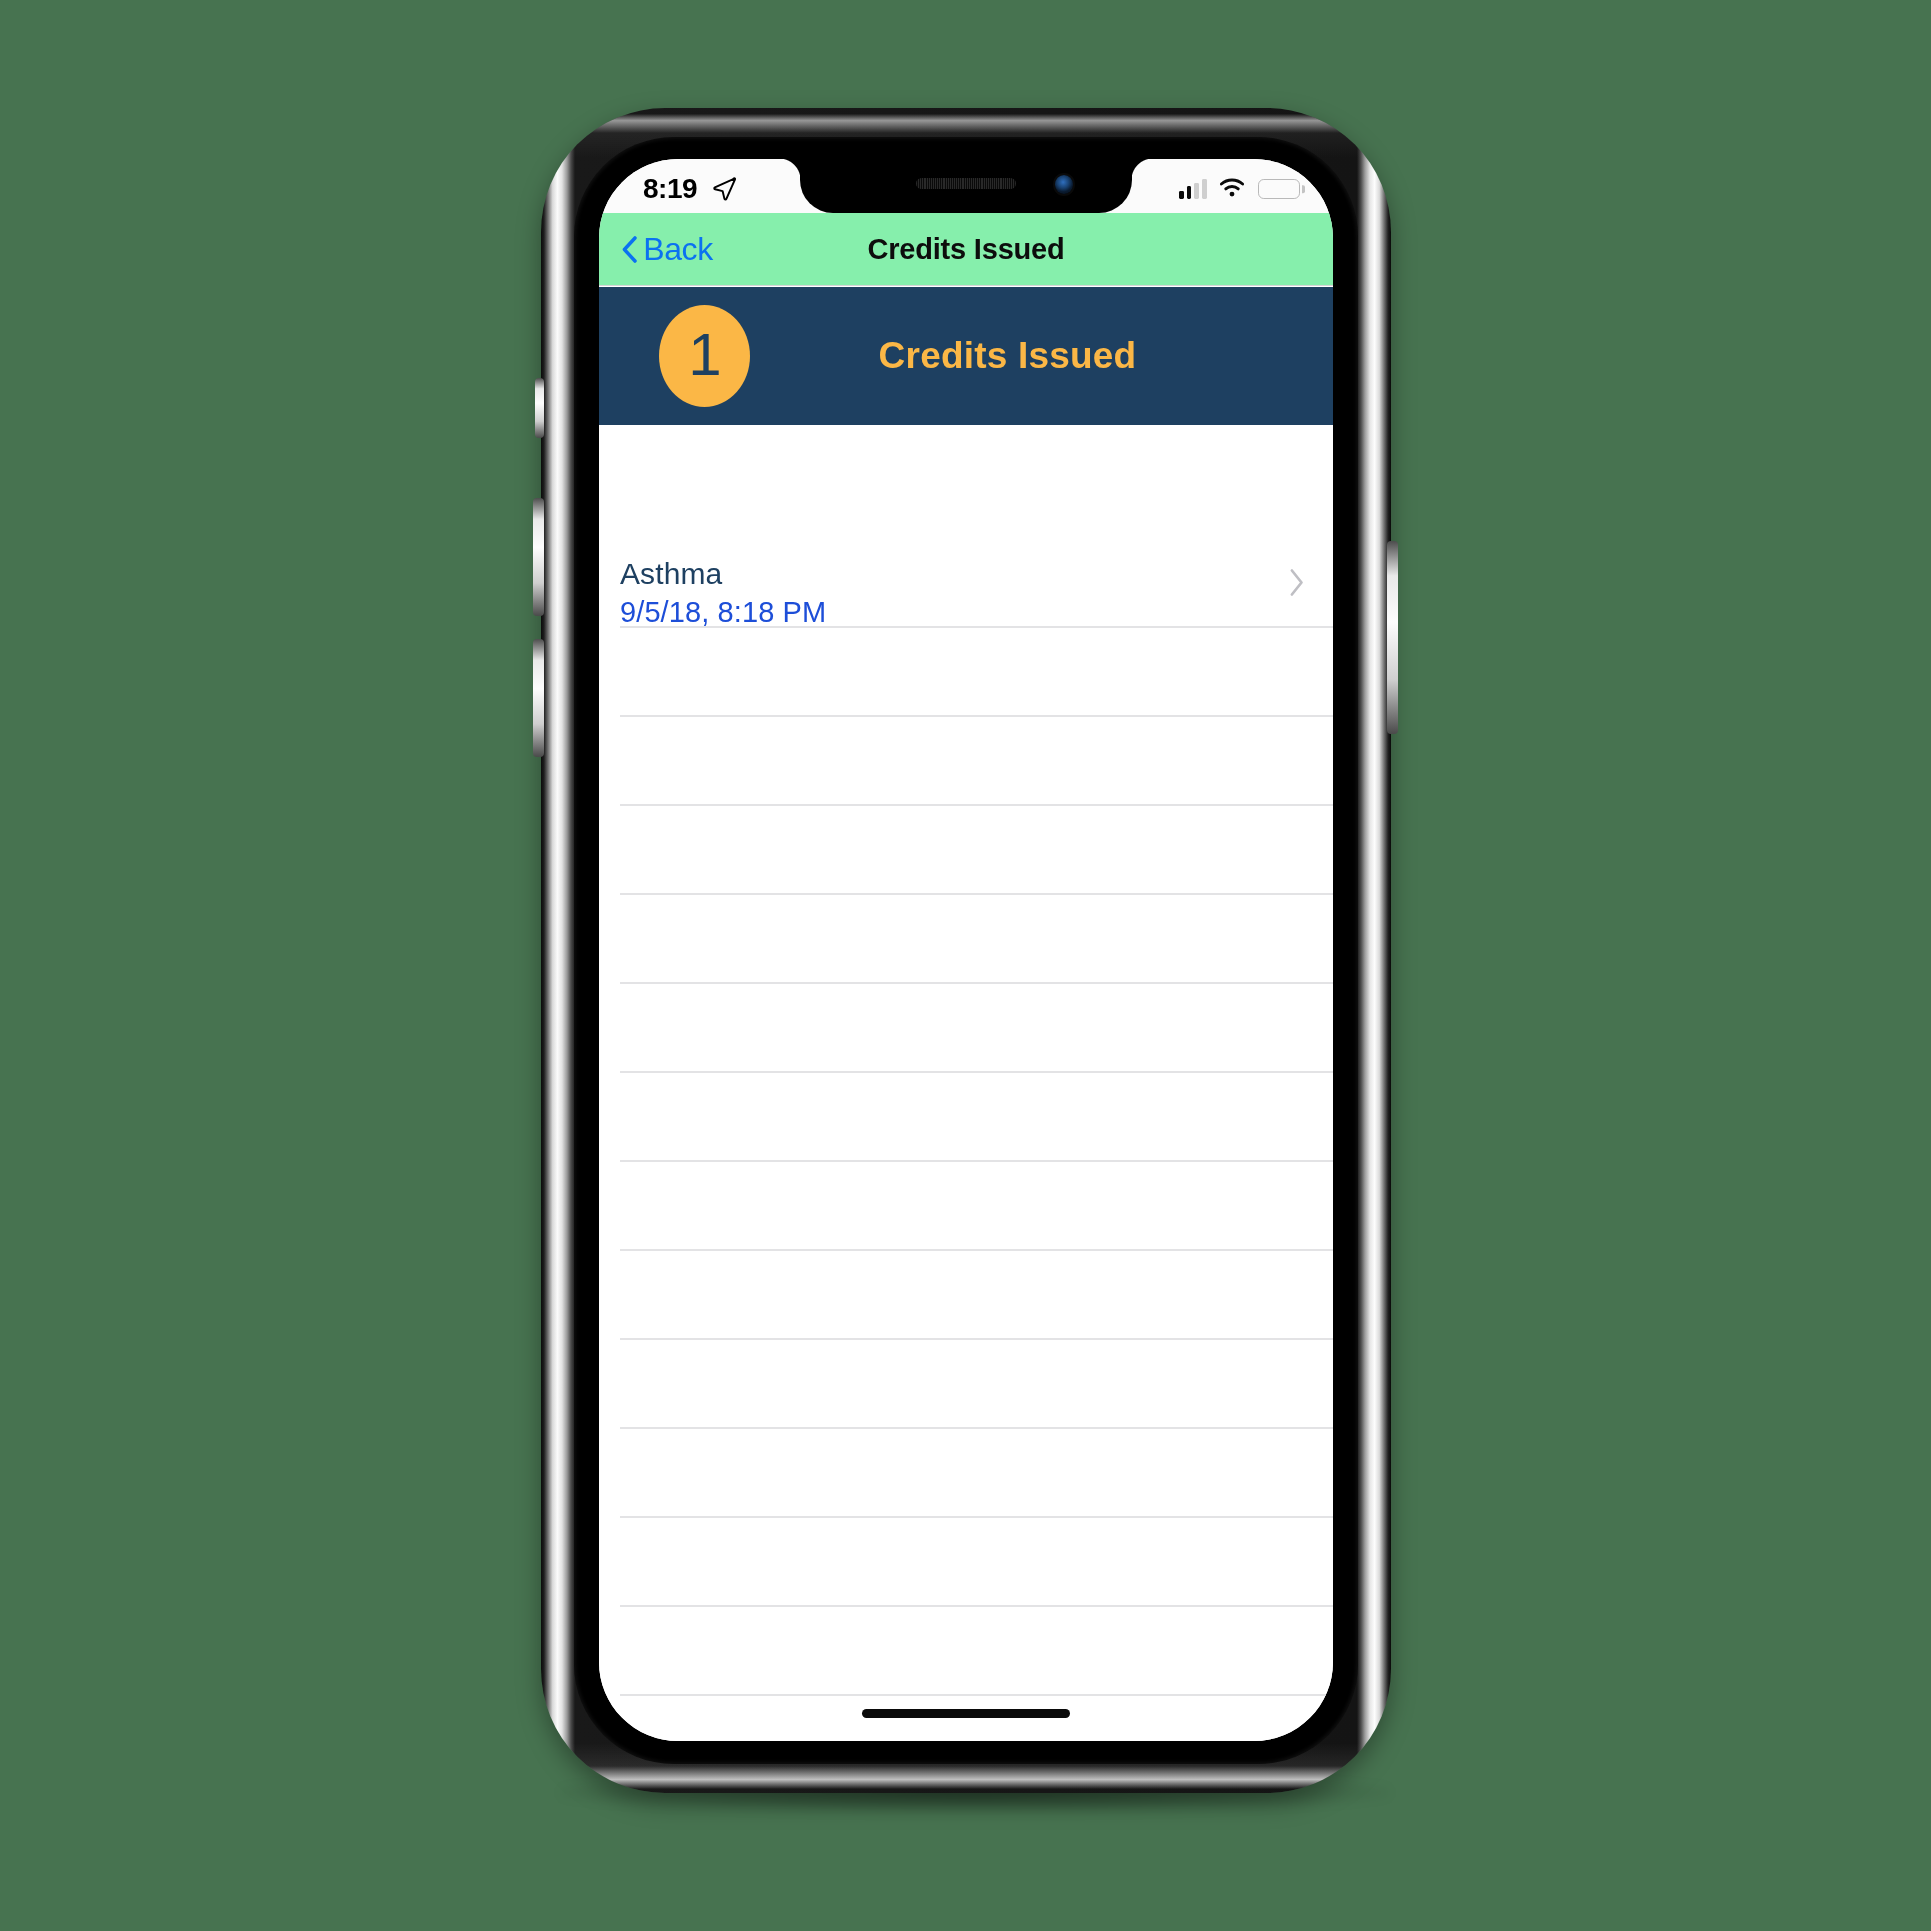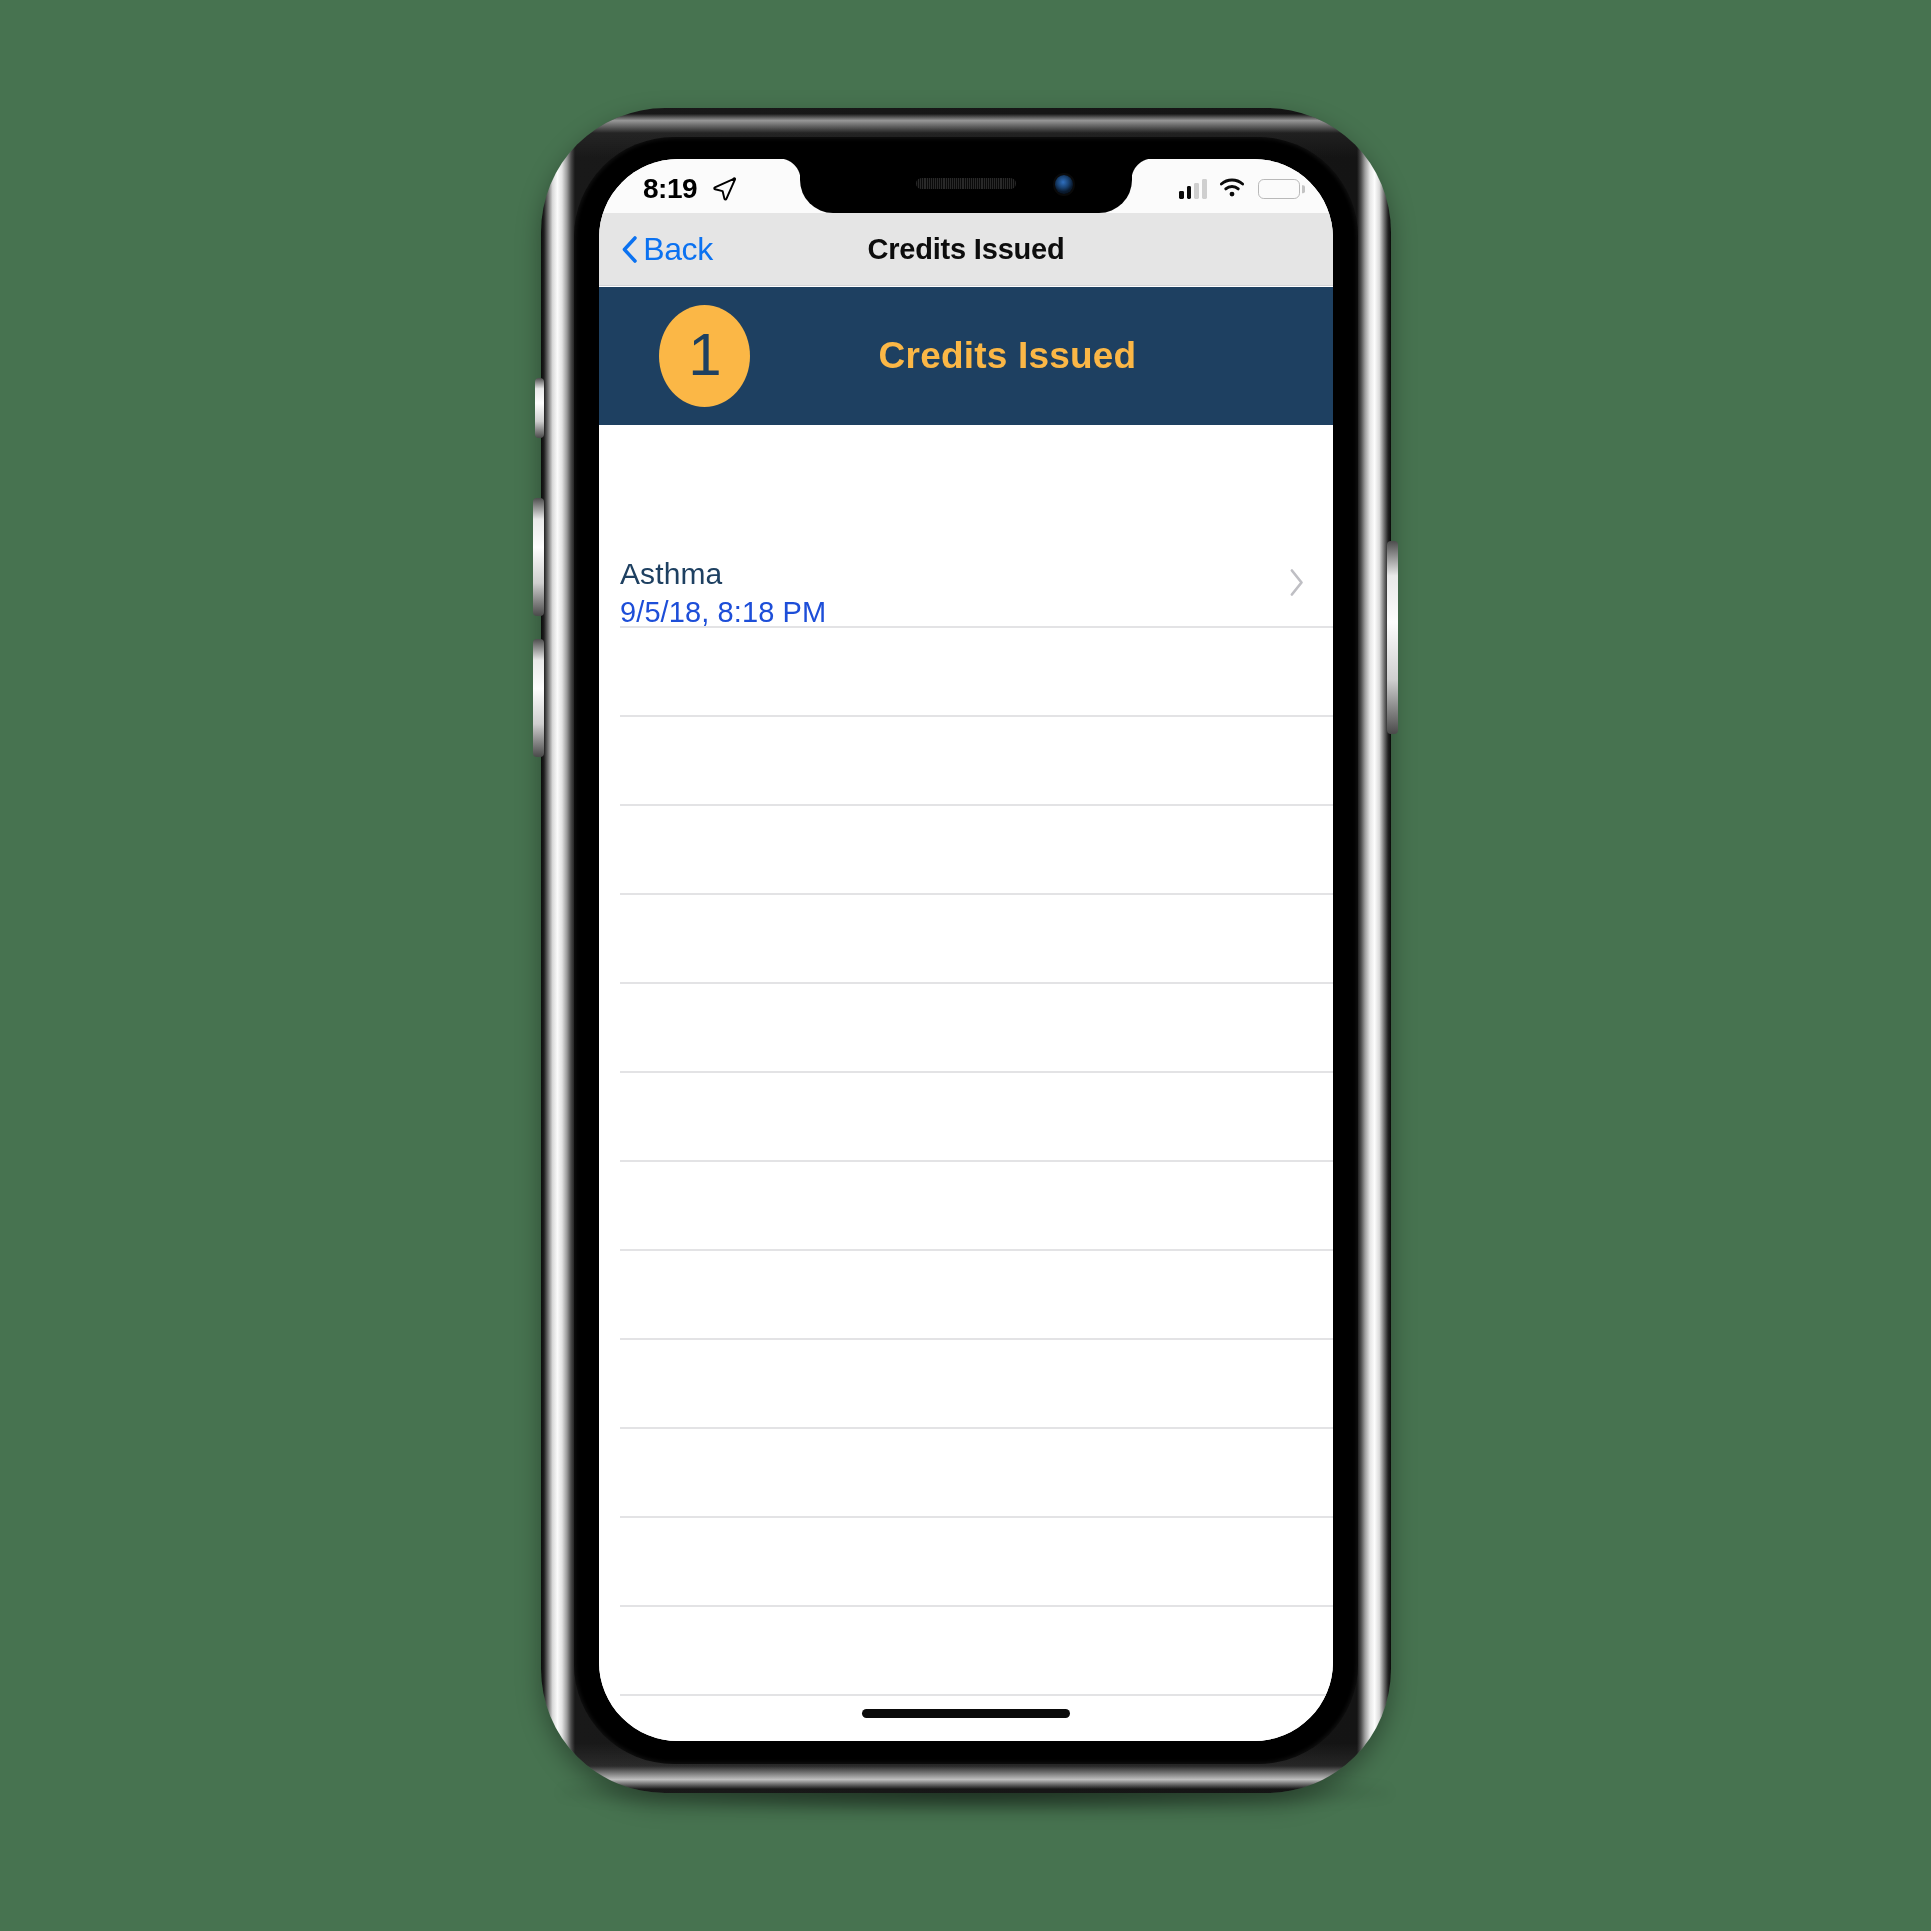--- a/index.html
+++ b/index.html
@@ -146,21 +146,21 @@
   }
   .battery .fill{ height:100%; width:38%; background:#f7b733; border-radius:2.9px; }
   .battery::after{
     content:""; position:absolute; right:-5.8px; top:50%; transform:translateY(-50%);
     width:2.9px; height:7.7px; border-radius:0 1.9px 1.9px 0; background:#c4c4c4;
   }
 
   
   #nav-bar{
     position:absolute; left:0; top:54px; width:100%; height:73px;
-    background:#e5e5e5;
+    background:#86efac;
     border-bottom:1px solid #d4d4d6;
     z-index:25;
   }
   #back-button{
     position:absolute; left:23px; top:50%; transform:translateY(-50%);
     display:flex; align-items:center; gap:5.8px;
     color:#0b72f1; cursor:pointer; background:none; border:none;
     font-family:"Liberation Sans", sans-serif;
   }
   #back-chevron{ display:block; width:15.4px; height:27px; }

